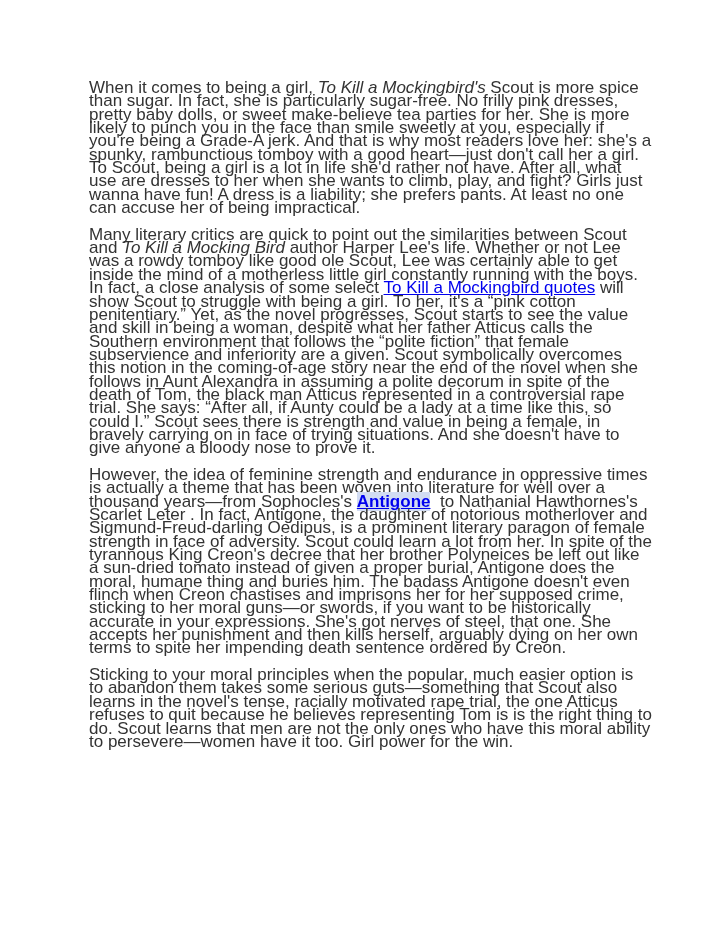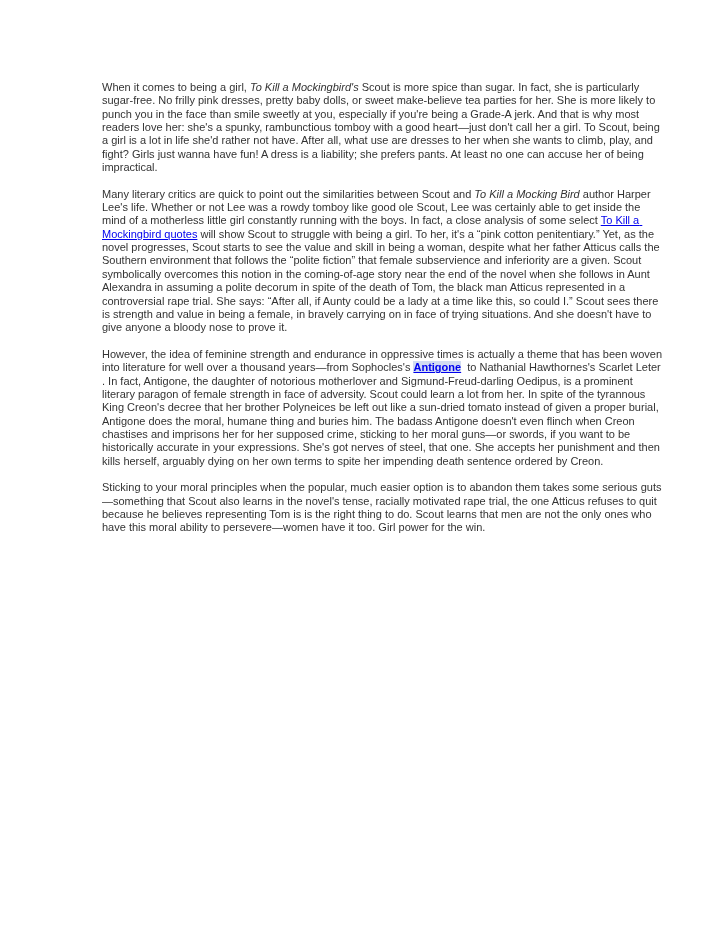--- a/index.html
+++ b/index.html
@@ -15,25 +15,25 @@
   }
   .page {
     position: relative;
     width: 728px;
     height: 943px;
     background: var(--page-bg);
     overflow: hidden;
   }
   .content {
     position: absolute;
-    left: 102px;
+    left: 89px;
     top: 81px;
     width: 563px;
     font-family: "Liberation Sans", sans-serif;
-    font-size: 11px;
+    font-size: 17px;
     line-height: 13.35px;
     color: var(--text-color);
   }
   .para {
     margin: 0 0 13.35px 0;
     white-space: pre-wrap;
   }
   .run { font-style: normal; }
   .run.italic { font-style: italic; }
   a.doc-link {

